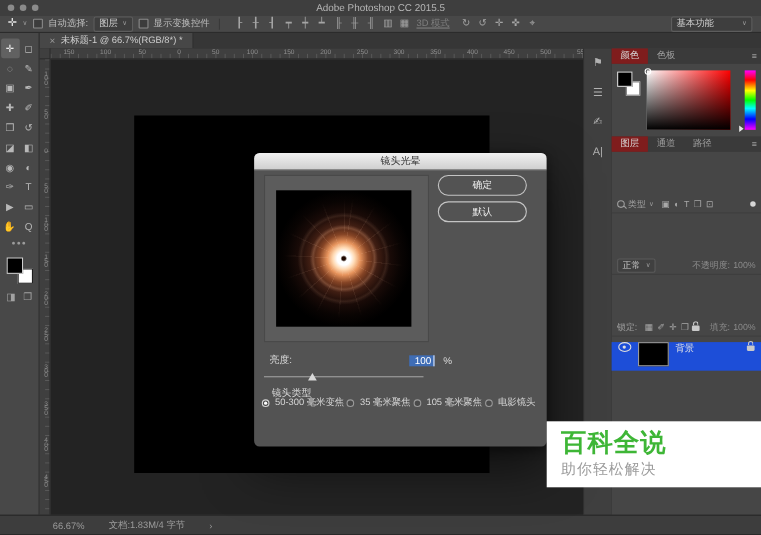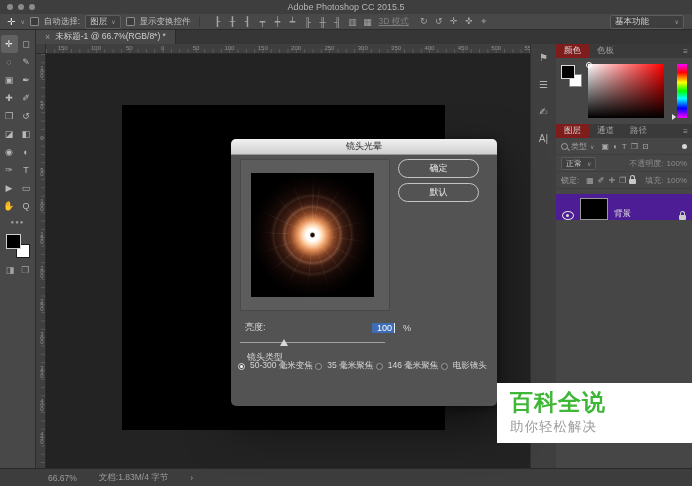--- a/index.html
+++ b/index.html
@@ -78,31 +78,31 @@
   .chip-bg2{position:absolute;left:13px;top:16px;width:11px;height:11px;background:#fff;border:1px solid #888;}
   .chip-fg2{position:absolute;left:5px;top:7px;width:12px;height:12px;background:#000;border:1px solid #ddd;}
   .sat-square{position:absolute;left:32px;top:6px;width:76px;height:54px;
               background:linear-gradient(to bottom,rgba(0,0,0,0),#000),linear-gradient(to right,#fff,#f00);}
   .sat-marker{position:absolute;left:30px;top:4px;width:4px;height:4px;border:1px solid #fff;border-radius:50%;}
   .hue-bar{position:absolute;right:5px;top:6px;width:10px;height:54px;
            background:linear-gradient(to bottom,#f0f,#f00 16%,#ff0 34%,#0f0 50%,#0ff 64%,#00f 82%,#f0f);}
   .hue-arrow{position:absolute;right:16px;bottom:4px;width:0;height:0;
              border-top:3px solid transparent;border-bottom:3px solid transparent;border-left:4px solid #e8e8e8;}
   .lrow{height:16px;display:flex;align-items:center;gap:3px;padding:0 5px;font-size:8px;color:#9f9f9f;
-        border-bottom:1px solid #3e3e3e;}
+        border-bottom:1px solid #3e3e3e;margin-top:39px;}
   .mag{width:5px;height:5px;border:1px solid #9f9f9f;border-radius:50%;position:relative;flex:0 0 auto;}
   .mag::after{content:"";position:absolute;width:3px;height:1px;background:#9f9f9f;
               transform:rotate(45deg);right:-3px;bottom:-1px;}
   .ficons{display:flex;gap:4px;margin-left:4px;color:#a8a8a8;}
   .ficon{font-size:8px;}
   .fdot{width:5px;height:5px;border-radius:50%;background:#d6d6d6;margin-left:auto;}
   .mini-dd{height:11px;background:#404040;border:1px solid #5a5a5a;border-radius:2px;padding:0 4px;
            display:flex;align-items:center;gap:5px;color:#c9c9c9;font-size:8px;}
   .dimval{color:#8c8c8c;}
-  .layer-row{height:26px;background:#4c1d95;display:flex;align-items:flex-end;gap:6px;padding:0 6px;margin-top:5px;}
+  .layer-row{height:26px;background:#1d4ed8;display:flex;align-items:flex-start;gap:6px;padding:0 6px;margin-top:5px;}
   .eye{width:10px;height:7px;border:1px solid #ddd;border-radius:50%;position:relative;flex:0 0 auto;}
   .eye::after{content:"";position:absolute;left:2.5px;top:1.5px;width:3px;height:3px;background:#ddd;border-radius:50%;}
   .thumb-sq{width:26px;height:20px;background:#000;border:1px solid #9a9a9a;flex:0 0 auto;}
   .layer-name{font-size:8.5px;color:#e4e4e4;}
   .padlock{width:7px;height:5px;background:#c9c9c9;border-radius:1px;position:relative;margin-top:3px;flex:0 0 auto;}
   .padlock::before{content:"";position:absolute;left:1px;top:-4px;width:3px;height:3px;
                    border:1px solid #c9c9c9;border-bottom:none;border-radius:2.5px 2.5px 0 0;}
   .mr-auto{margin-left:auto;}
 
   
@@ -379,21 +379,21 @@
         <span class="radio-label">50-300 毫米变焦</span>
       </div>
 
       <div class="radio-row">
         <span class="radio-dot"></span>
         <span class="radio-label">35 毫米聚焦</span>
       </div>
 
       <div class="radio-row">
         <span class="radio-dot"></span>
-        <span class="radio-label">146 毫米聚焦</span>
+        <span class="radio-label">105 毫米聚焦</span>
       </div>
 
       <div class="radio-row">
         <span class="radio-dot"></span>
         <span class="radio-label">电影镜头</span>
       </div>
     </div>
 </div>
 
 <div class="watermark">

